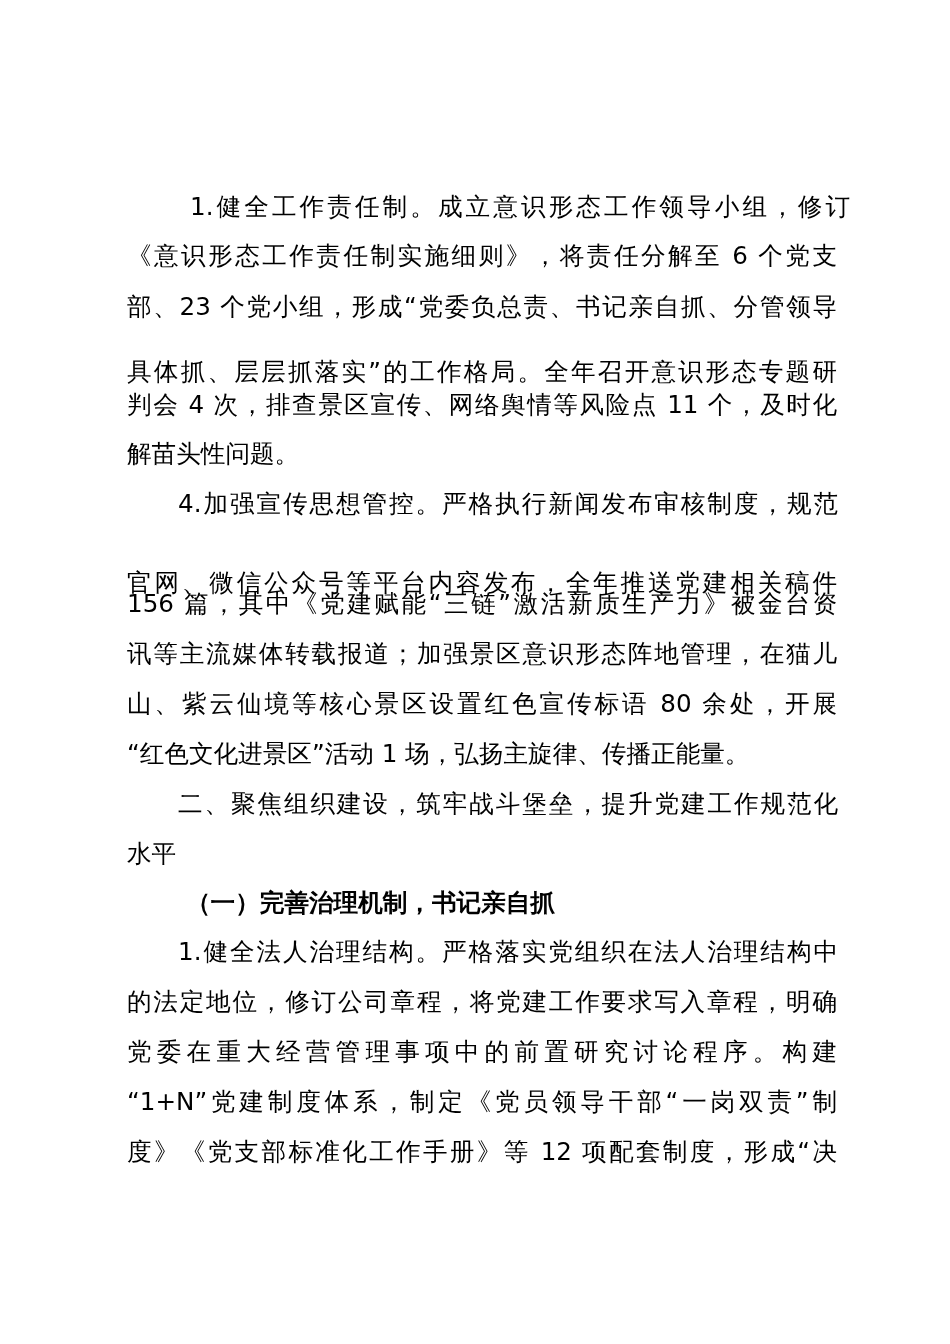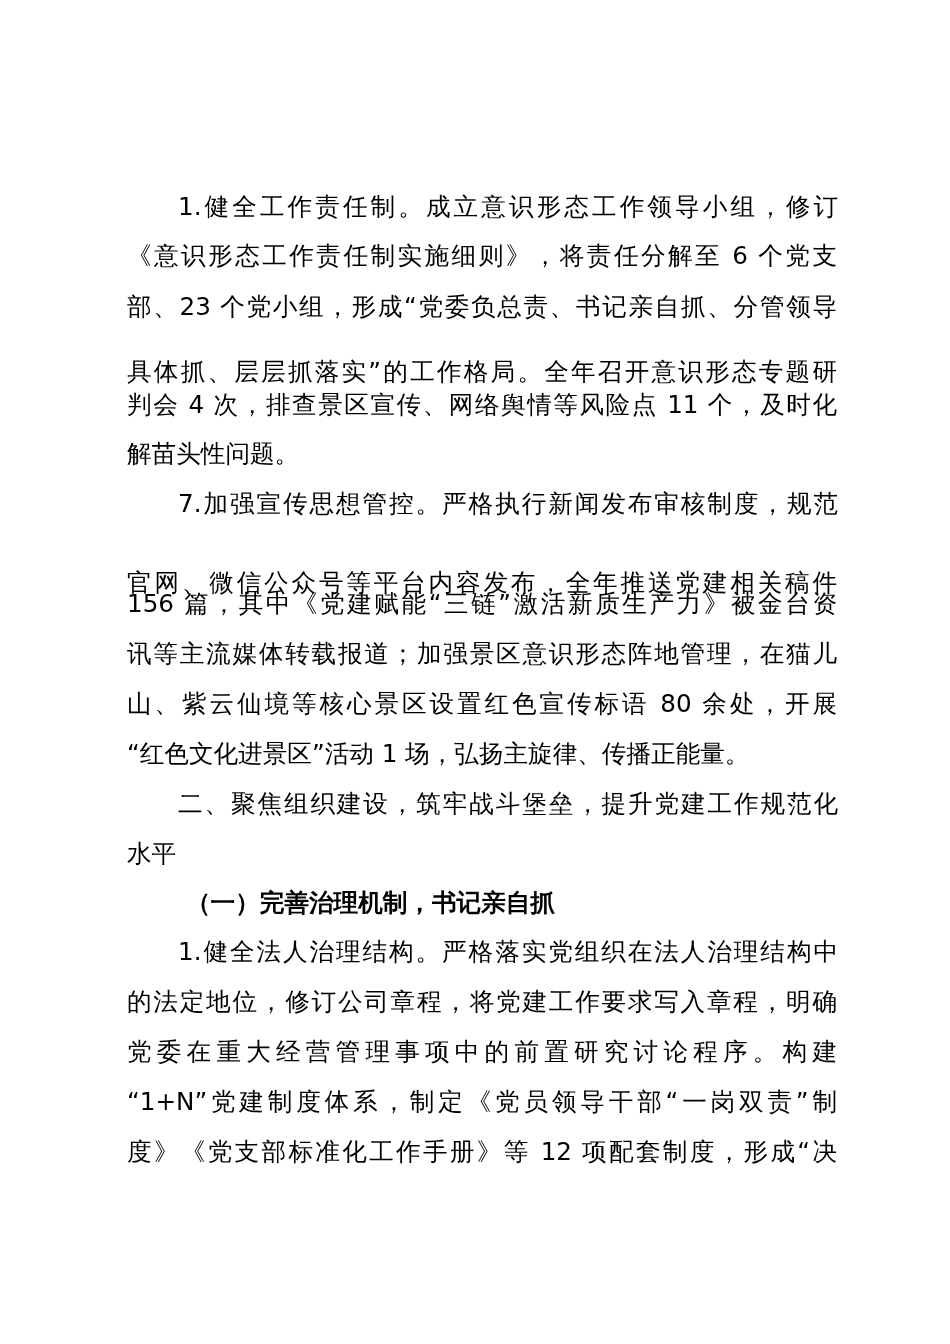--- a/index.html
+++ b/index.html
@@ -38,30 +38,30 @@
       text-align: justify;
       text-align-last: justify;
     }
   </style>
 </head>
 <body>
 
 <div class="page">
 
   <div>
-    <div class="line indent justify" style="top:192px;">1.健全工作责任制。成立意识形态工作领导小组，修订</div>
+    <div class="line indent justify" style="top:192px;margin-left:12px;">1.健全工作责任制。成立意识形态工作领导小组，修订</div>
     <div class="line justify" style="top:241px;">《意识形态工作责任制实施细则》，将责任分解至 6 个党支</div>
     <div class="line justify" style="top:292px;">部、23 个党小组，形成“党委负总责、书记亲自抓、分管领导</div>
     <div class="line justify" style="top:357px;">具体抓、层层抓落实”的工作格局。全年召开意识形态专题研</div>
     <div class="line justify" style="top:390px;">判会 4 次，排查景区宣传、网络舆情等风险点 11 个，及时化</div>
     <div class="line" style="top:439px;">解苗头性问题。</div>
   </div>
 
   <div>
-    <div class="line indent justify" style="top:489px;">7.加强宣传思想管控。严格执行新闻发布审核制度，规范</div>
+    <div class="line indent justify" style="top:489px;">4.加强宣传思想管控。严格执行新闻发布审核制度，规范</div>
     <div class="line justify" style="top:568px;">官网、微信公众号等平台内容发布，全年推送党建相关稿件</div>
     <div class="line justify" style="top:589px;">156 篇，其中《党建赋能“三链”激活新质生产力》被金台资</div>
     <div class="line justify" style="top:639px;">讯等主流媒体转载报道；加强景区意识形态阵地管理，在猫儿</div>
     <div class="line justify" style="top:689px;">山、紫云仙境等核心景区设置红色宣传标语 80 余处，开展</div>
     <div class="line" style="top:739px;">“红色文化进景区”活动 1 场，弘扬主旋律、传播正能量。</div>
   </div>
 
   <div>
     <div class="line indent justify" style="top:789px;">二、聚焦组织建设，筑牢战斗堡垒，提升党建工作规范化</div>
     <div class="line" style="top:839px;">水平</div>

